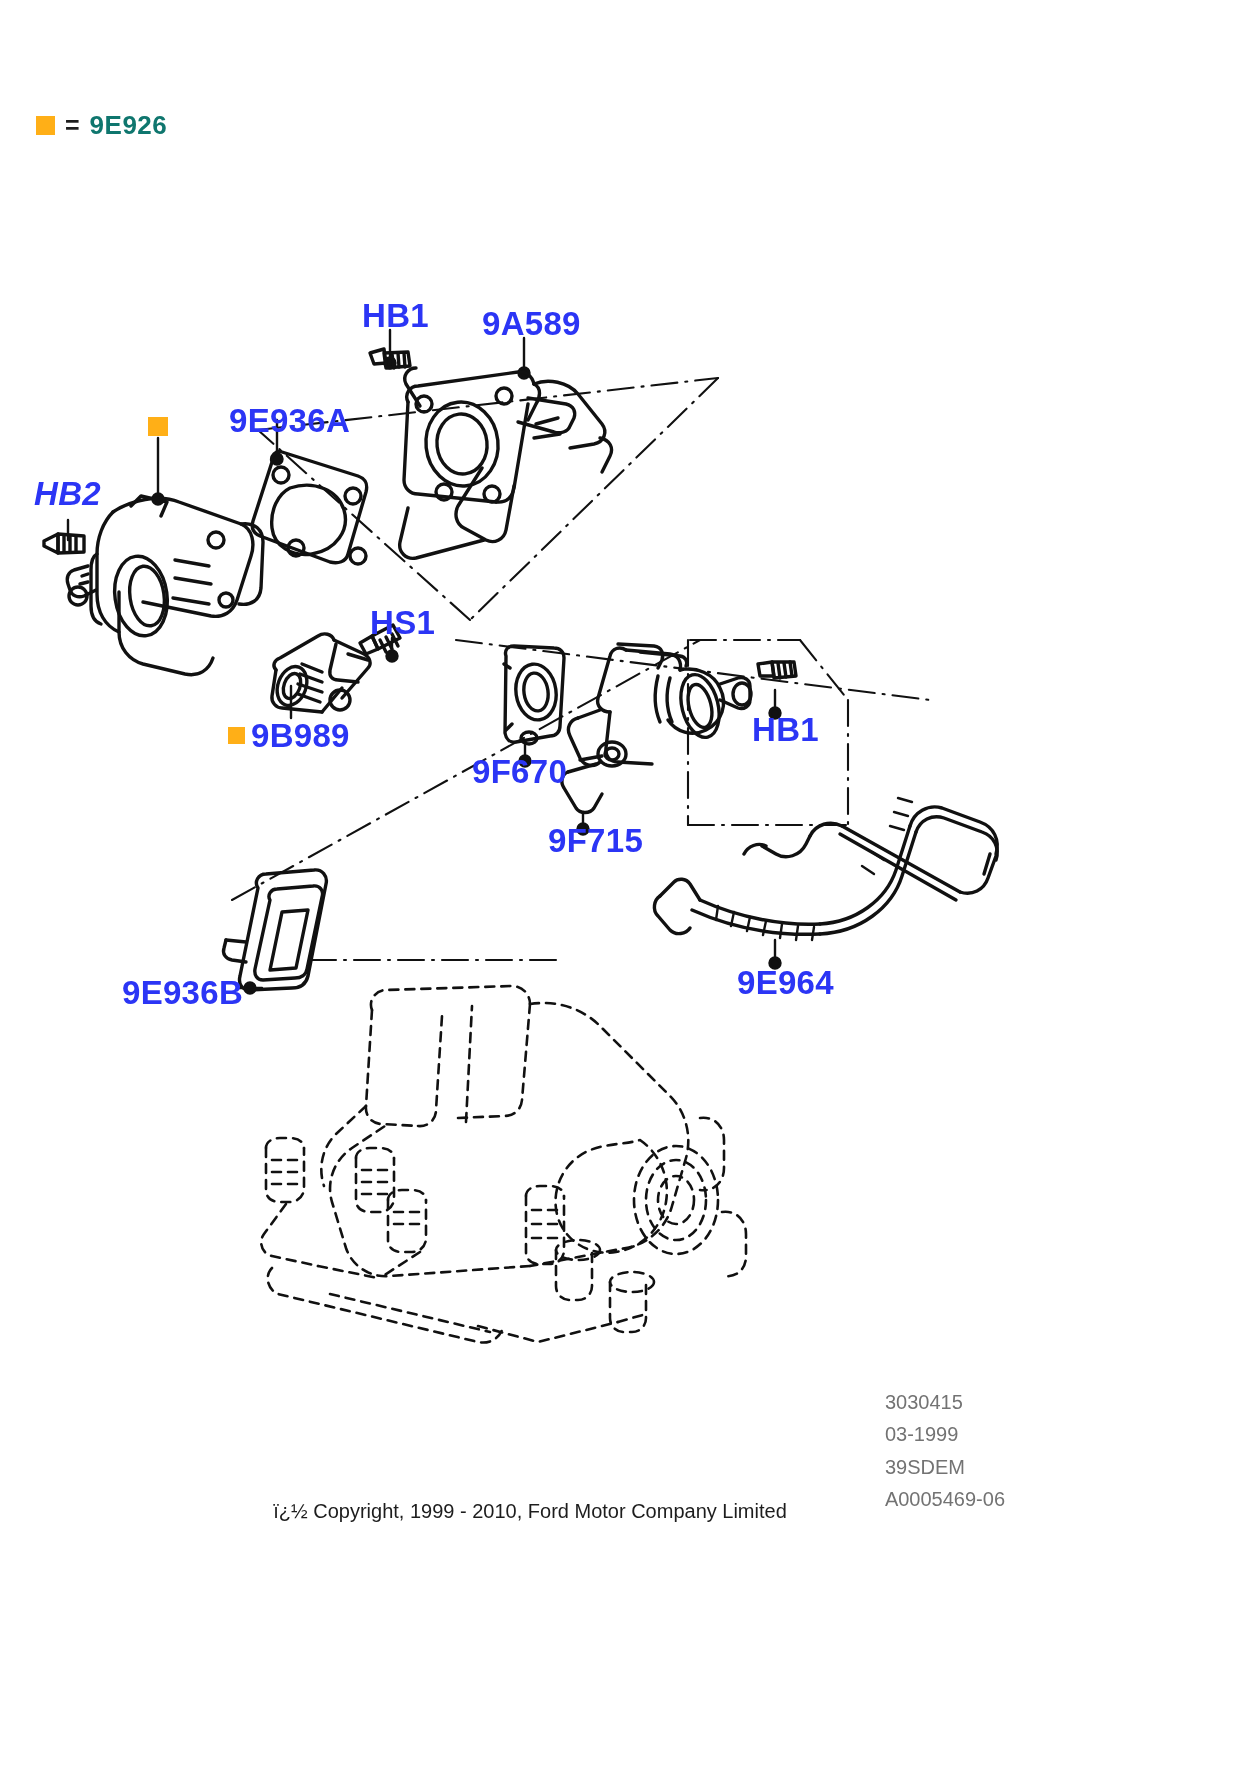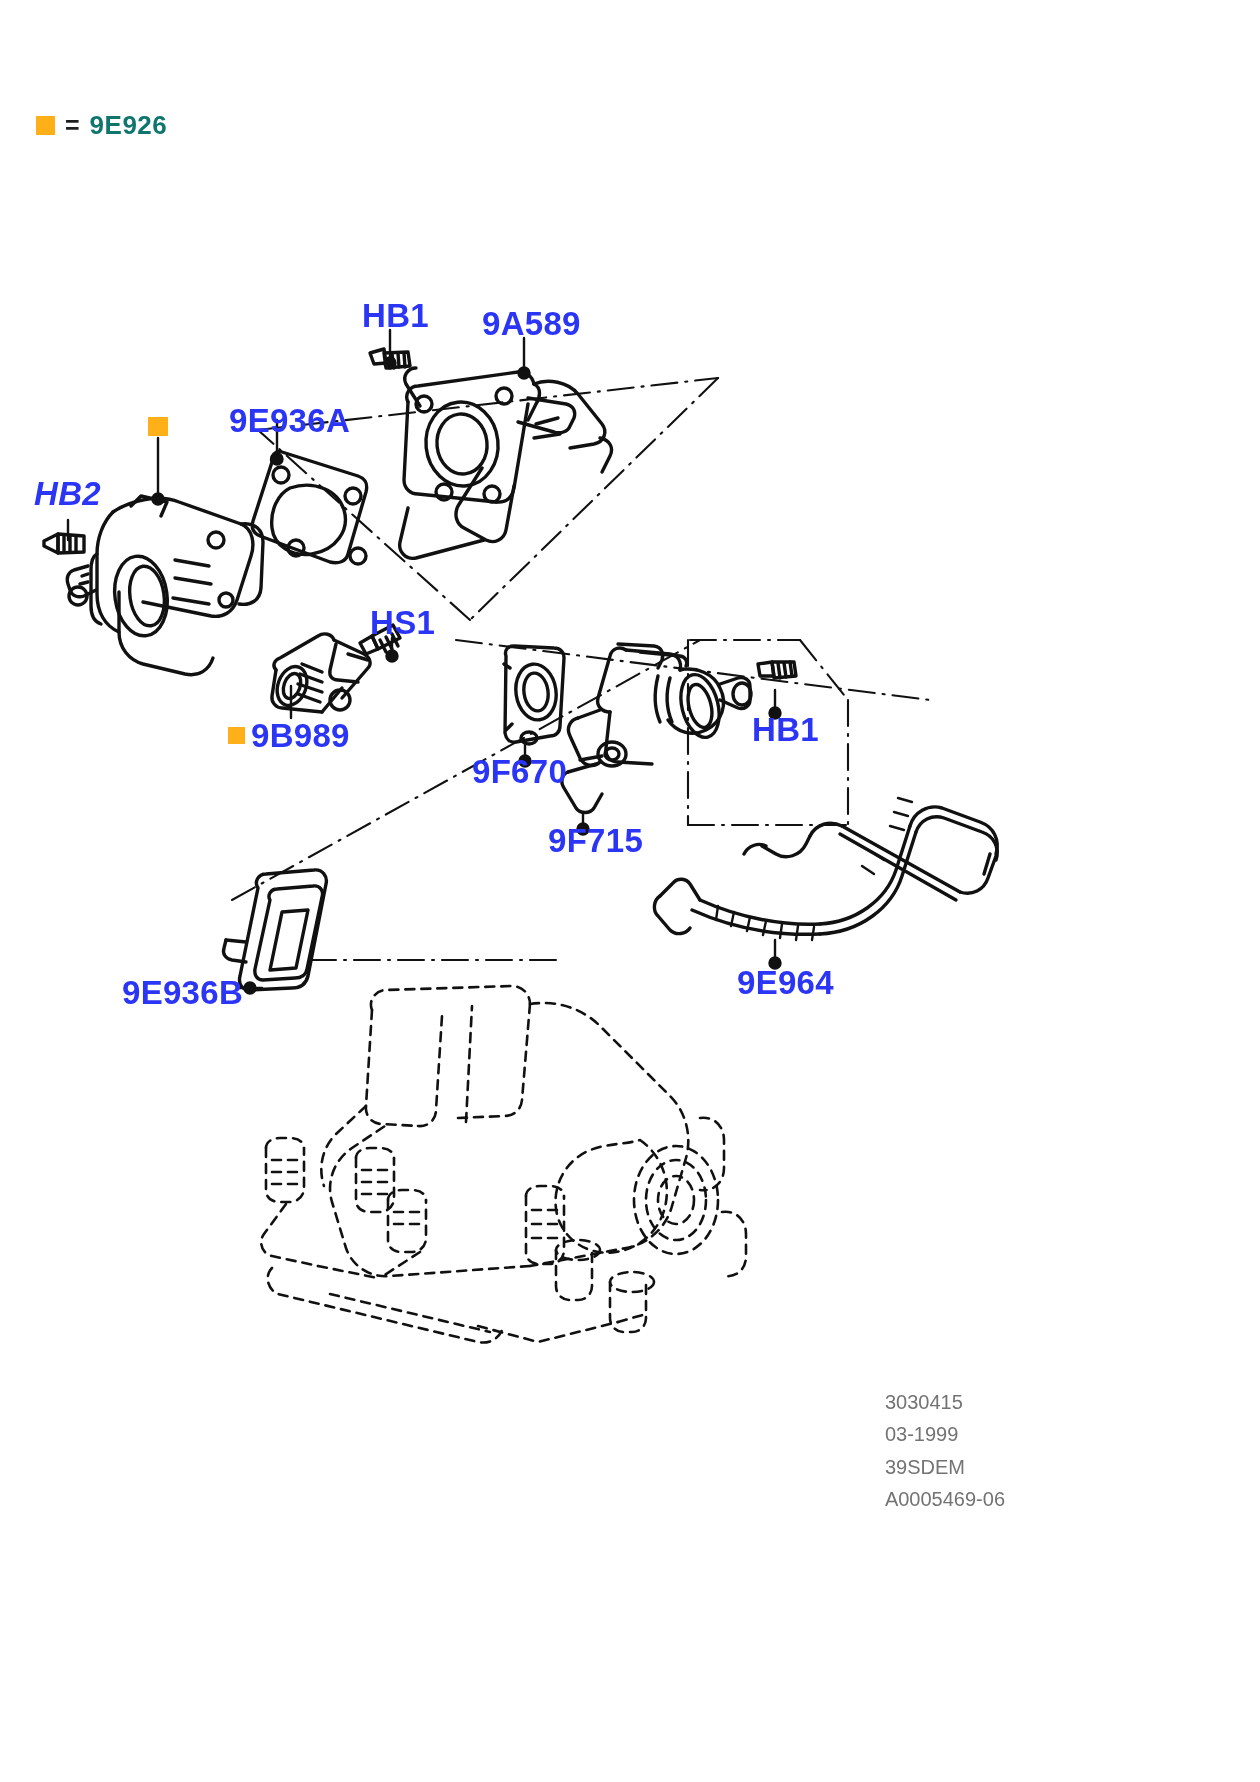--- a/index.html
+++ b/index.html
@@ -377,14 +377,15 @@
 
   <div class="plabel" style="left:122px; top:976px;">9E936B</div>
 
   <div class="footer-block">
     <div>3030415</div>
     <div>03-1999</div>
     <div>39SDEM</div>
     <div>A0005469-06</div>
   </div>
 
+  <div class="copyright">ï¿½ Copyright, 1999 - 2010, Ford Motor Company Limited</div>
 
 </div>
 
 </body></html>

